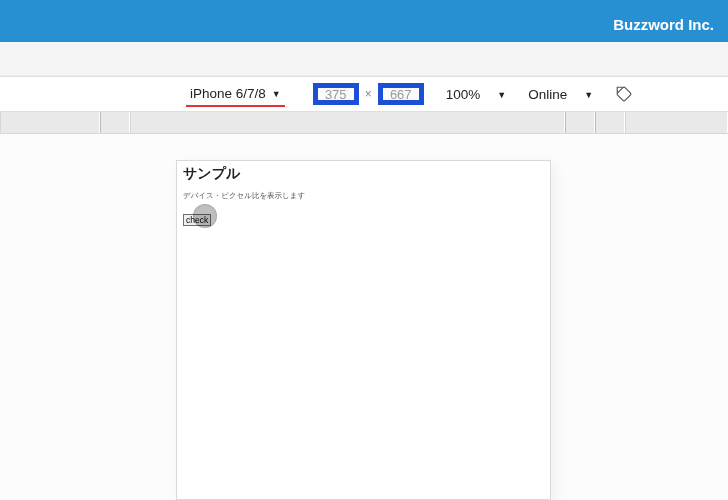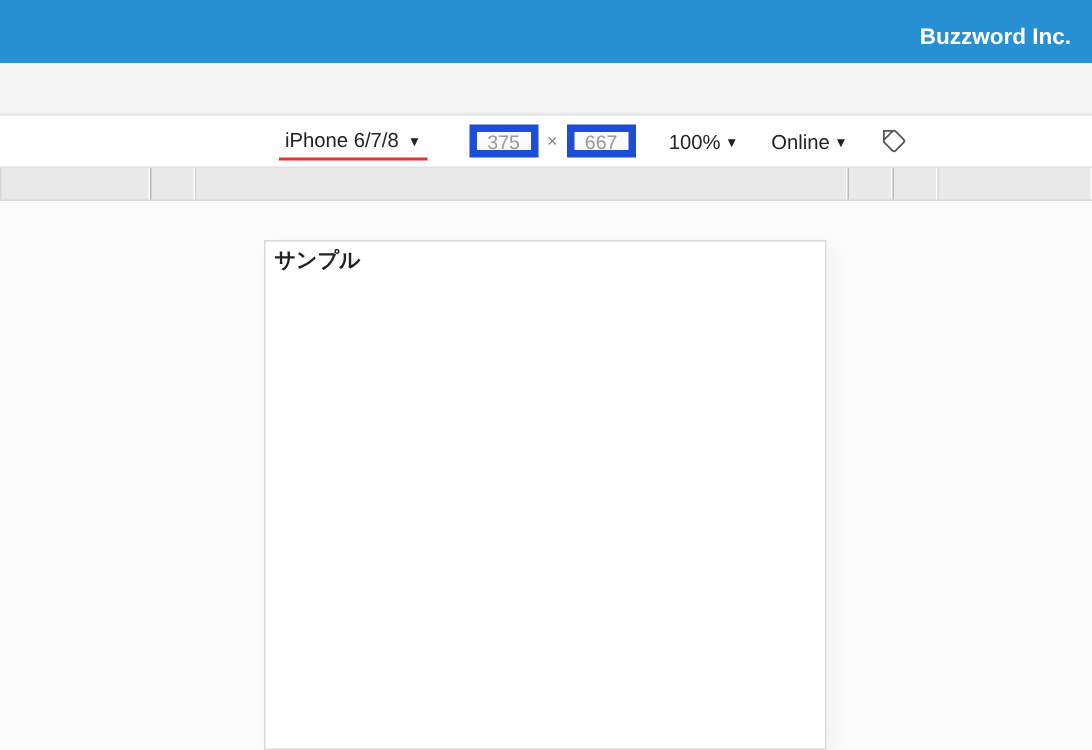--- a/index.html
+++ b/index.html
@@ -73,21 +73,21 @@
     border: 5px solid #1d4ed8;
     background: #fafafa;
     text-align: center;
     font-size: 13px;
     color: #999;
   }
   .x-sep { color: #888; font-size: 12px; }
   .zoom-select, .network-select {
     display: flex;
     align-items: center;
-    gap: 1px;
+    gap: 15px;
     cursor: pointer;
     color: #222;
     margin-left: 10px;
   }
   .rotate-icon {
     margin-left: 10px;
     cursor: pointer;
     display: flex;
     align-items: center;
   }
@@ -202,15 +202,20 @@
   <div class="ruler-tick" style="width:435px"></div>
   <div class="ruler-tick l" style="width:30px"></div>
   <div class="ruler-tick l" style="width:30px"></div>
   <div class="ruler-tick" style="flex:1"></div>
 </div>
 
 <div class="workspace">
   <div class="device-frame">
     <div class="page-content">
       <div class="page-heading">サンプル</div>
+      <div class="page-sub">デバイス・ピクセル比を表示します</div>
+      <div class="btn-row">
+        <button class="btn-check">check</button>
+        <div class="cursor-dot"></div>
+      </div>
     </div>
   </div>
 </div>
 
 </body></html>

